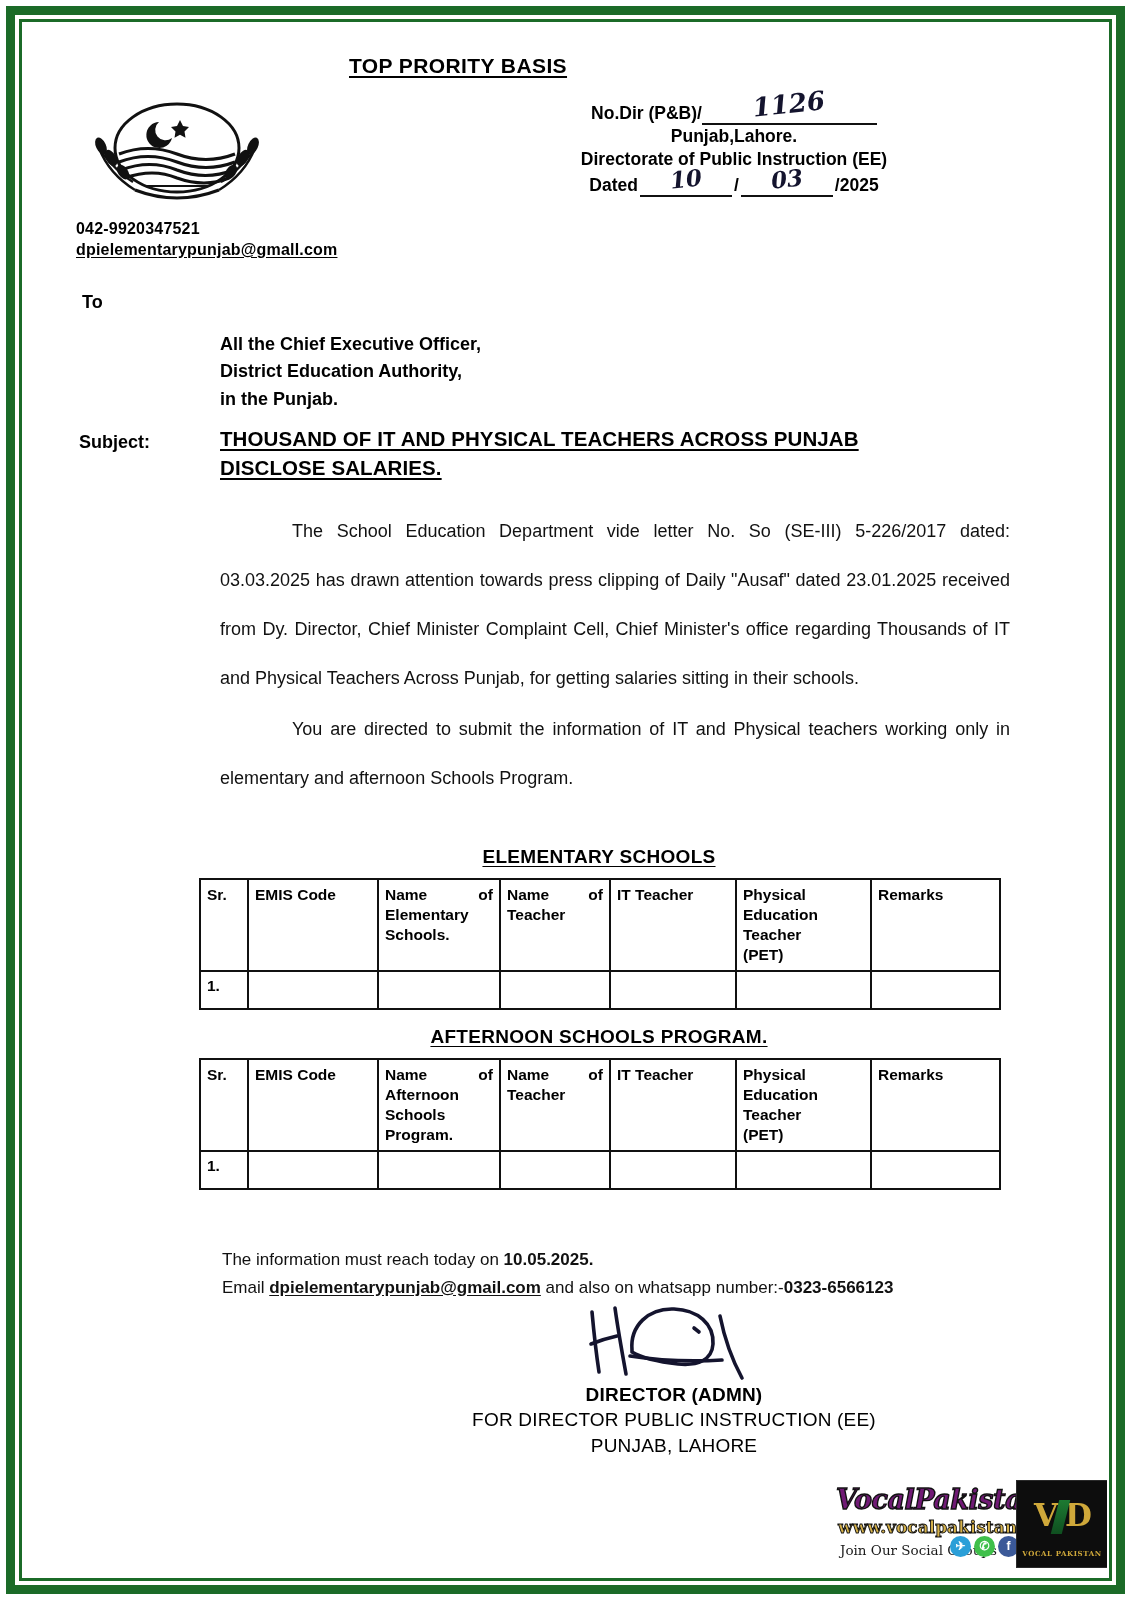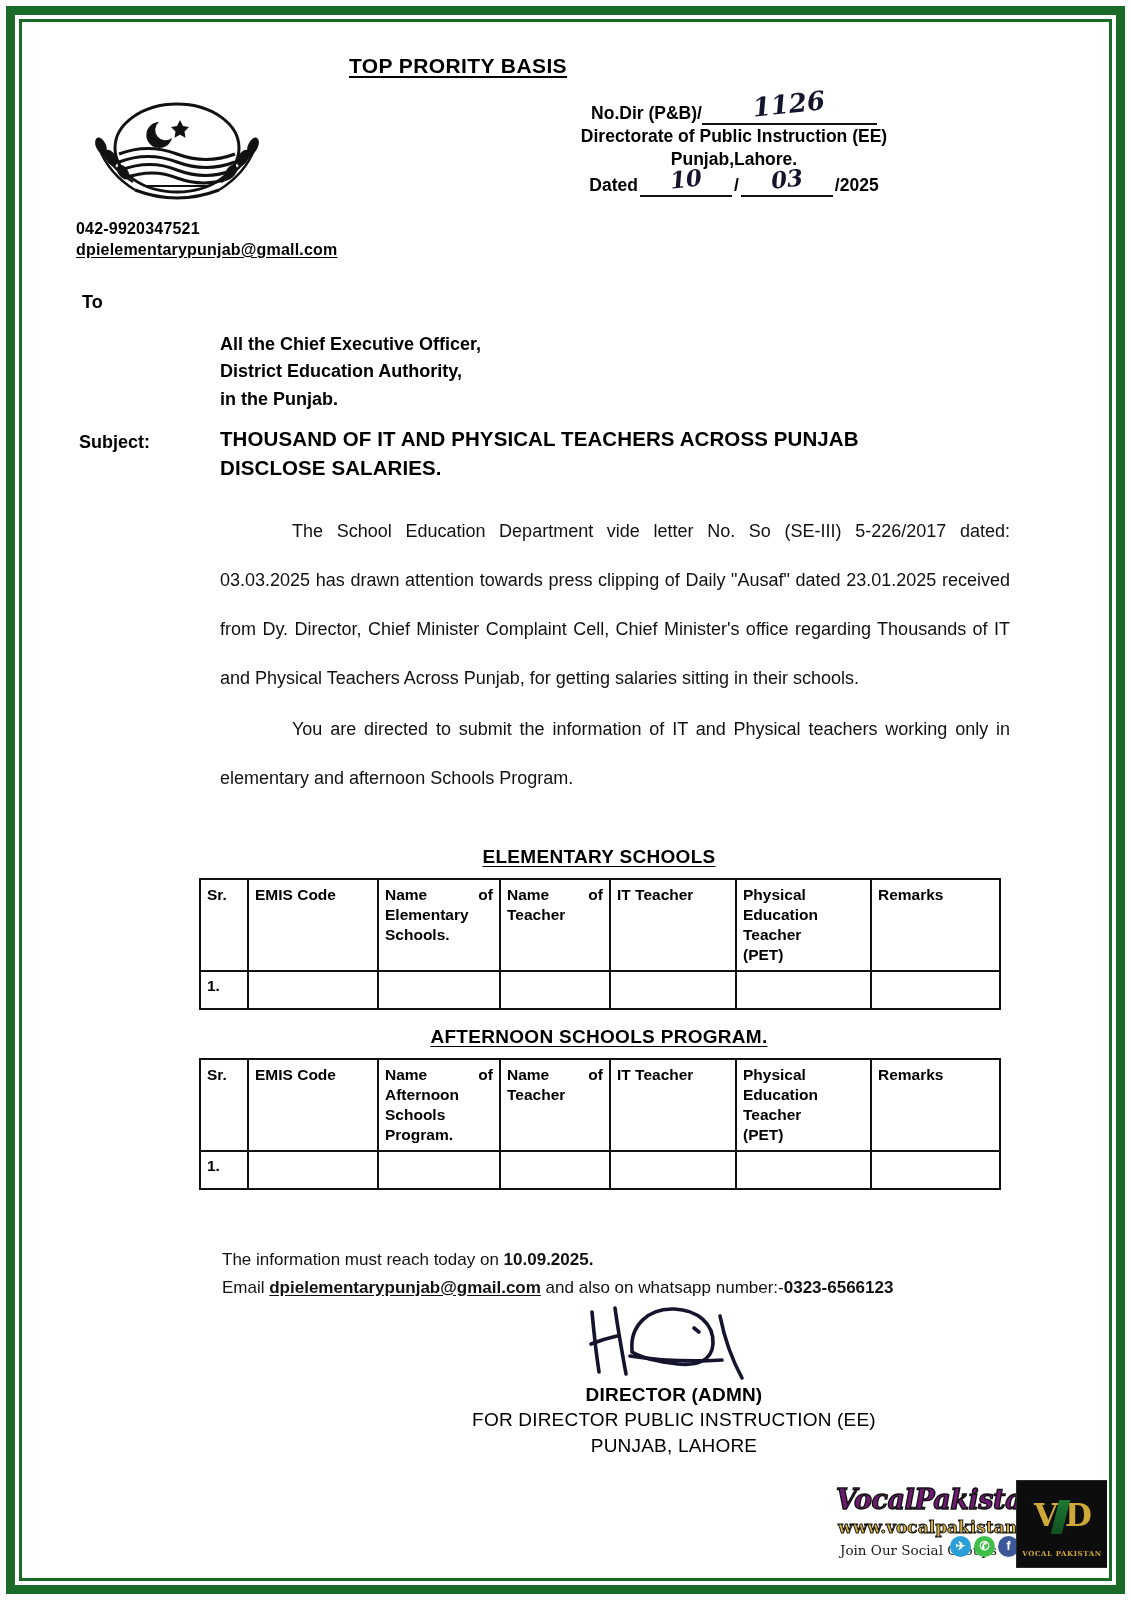--- a/index.html
+++ b/index.html
@@ -148,20 +148,21 @@
   .subject-text {
     position: absolute;
     left: 196px; top: 400px;
     width: 790px;
     font-size: 20.5px;
     font-weight: bold;
     line-height: 1.42;
     letter-spacing: .1px;
   }
   .subject-text span {
+    text-decoration: underline;
     text-underline-offset: 3px;
   }
 
   
   .body-wrap {
     position: absolute;
     left: 196px; top: 483px;
     width: 790px;
   }
   .para {
@@ -386,22 +387,22 @@
   <div class="contact-phone">042-9920347521</div>
   <div class="contact-email">dpielementarypunjab@gmall.com</div>
 
   <div class="ref-block">
     <div class="ref-line1">
       <span>No.Dir (P&amp;B)/</span>
       <span class="ref-underline">
         <span class="hand">1126</span>
       </span>
     </div>
+    <div>Punjab,Lahore.</div>
     <div>Directorate of Public Instruction (EE)</div>
-    <div>Punjab,Lahore.</div>
     <div class="ref-dated">
       <span>Dated</span>
       <span class="slot">
         <span class="hand">10</span>
       </span>
       <span>/</span>
       <span class="slot">
         <span class="hand">03</span>
       </span>
       <span>/2025</span>
@@ -536,21 +537,21 @@
           <td class="empty"></td>
           <td class="empty"></td>
           <td class="empty"></td>
         </tr>
       </tbody>
     </table>
   </div>
 
   <div class="closing">
     <div>
-      <span>The information must reach today on </span><b>10.09.2025.</b>
+      <span>The information must reach today on </span><b>10.05.2025.</b>
     </div>
     <div>
       <span>Email </span><span class="u">dpielementarypunjab@gmail.com</span><span> and also on whatsapp number:-</span><b>0323-6566123</b>
     </div>
   </div>
 
   <div class="sig-area">
     <div class="sig-mark">
       <svg viewBox="0 0 230 90" width="230" height="90">
         <g fill="none" stroke="#14142e" stroke-width="3.6" stroke-linecap="round" stroke-linejoin="round">

